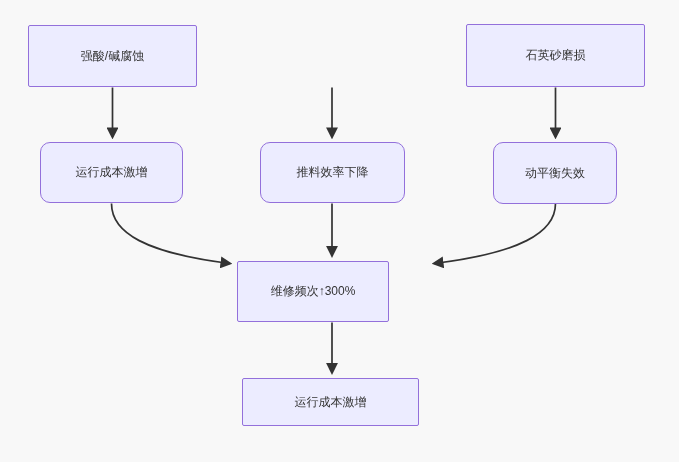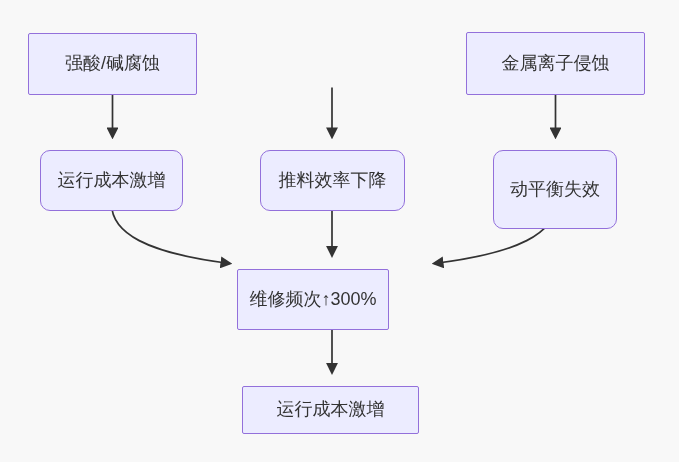--- a/index.html
+++ b/index.html
@@ -26,25 +26,24 @@
   }
   .node {
     position: absolute;
     box-sizing: border-box;
     display: flex;
     align-items: center;
     justify-content: center;
     background: var(--node-fill, #ECECFF);
     border: 1.5px solid var(--node-border, #9370DB);
     color: var(--text, #333333);
-    font-size: 18px;
+    font-size: 12px;
     line-height: 1.2;
     text-align: center;
     white-space: nowrap;
-    margin-top: 8px;
   }
   .node.rect    { border-radius: 2px; }
   .node.rounded { border-radius: 10px; }
 </style>
 </head>
 <body>
 
 <div class="stage">
 
   <svg class="edge-layer" viewBox="0 0 679 462" aria-hidden="true">
@@ -58,25 +57,25 @@
     <path class="edge" d="M555.5,87.5 L555.5,137" marker-end="url(#arrowhead)"></path>
     <path class="edge" d="M111.5,203.5 C111.5,233 146,253 230,263.5" marker-end="url(#arrowhead)"></path>
     <path class="edge" d="M332,203.5 L332,255.5" marker-end="url(#arrowhead)"></path>
     <path class="edge" d="M555.5,203.5 C555.5,233 519,253 434,263.5" marker-end="url(#arrowhead)"></path>
     <path class="edge" d="M332,322.5 L332,372.5" marker-end="url(#arrowhead)"></path>
   </svg>
 
   <div class="node rect" style="left:28px; top:25px; width:169px; height:62px;">强酸/碱腐蚀</div>
 
 
-  <div class="node rect" style="left:466px; top:24px; width:179px; height:63px;">金属离子侵蚀</div>
+  <div class="node rect" style="left:466px; top:24px; width:179px; height:63px;">石英砂磨损</div>
 
   <div class="node rounded" style="left:40px; top:142px; width:143px; height:61px;">运行成本激增</div>
 
   <div class="node rounded" style="left:260px; top:142px; width:145px; height:61px;">推料效率下降</div>
 
-  <div class="node rounded" style="left:493px; top:142px; width:124px; height:79px;">动平衡失效</div>
+  <div class="node rounded" style="left:493px; top:142px; width:124px; height:62px;">动平衡失效</div>
 
   <div class="node rect" style="left:237px; top:261px; width:152px; height:61px;">维修频次↑300%</div>
 
   <div class="node rect" style="left:242px; top:378px; width:177px; height:48px;">运行成本激增</div>
 
 </div>
 
 </body></html>

